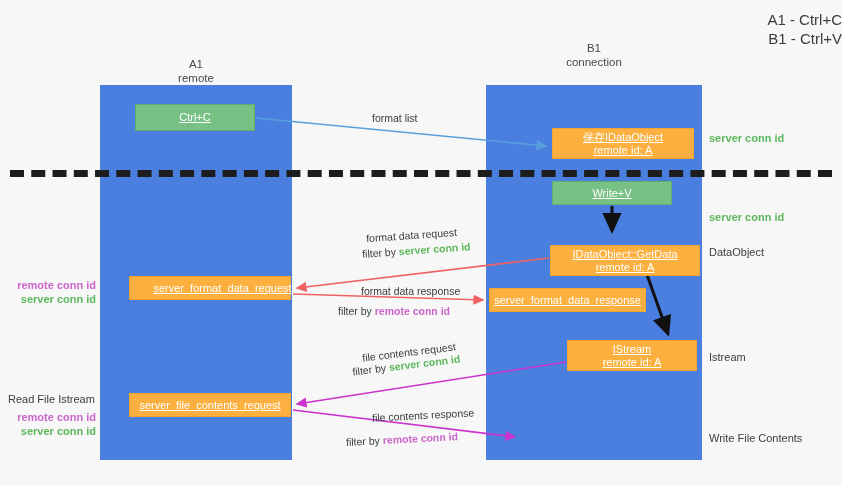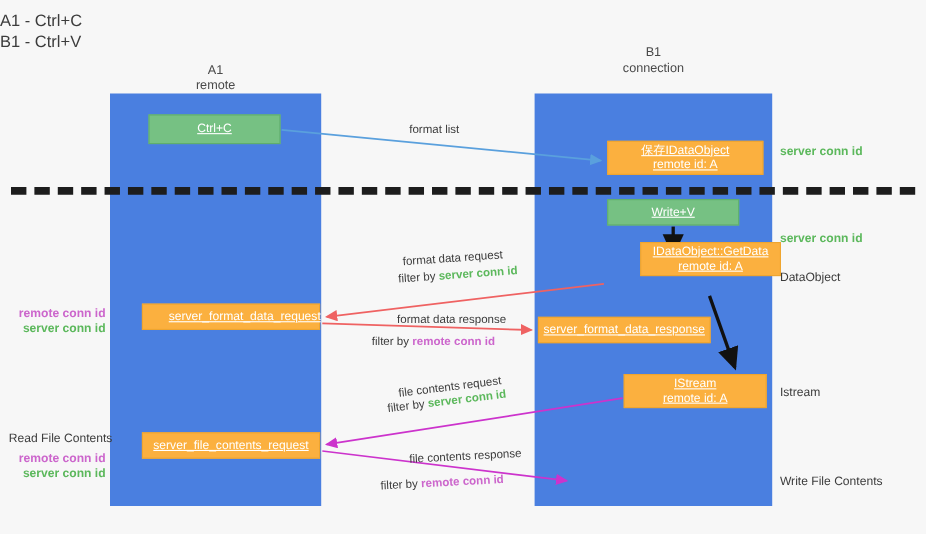--- a/index.html
+++ b/index.html
@@ -14,21 +14,21 @@
     background: #f7f7f7;
     font-family: "Liberation Sans", sans-serif;
     overflow: hidden;
   }
   .abs { position: absolute; }
 
   
   .title {
     left: 0; top: 10px;
     width: 842px;
-    text-align: left;
+    text-align: right;
     font-size: 15px;
     color: #3c3c3c;
     line-height: 19px;
     white-space: pre;
   }
 
   
   .lane-head {
     text-align: center;
     font-size: 11.5px;
@@ -65,21 +65,21 @@
     white-space: pre;
     padding: 2px 4px;
     text-decoration: underline;
   }
   .node.green { background: #76c183; border: 1px solid #5fae6d; }
   .node.orange { background: #fbb03f; border: 1px solid #efa52f; }
 
   #node-ctrlc   { left: 135px; top: 104px; width: 120px; height: 27px; }
   #node-save    { left: 552px; top: 128px; width: 142px; height: 31px; }
   #node-ctrlv   { left: 552px; top: 181px; width: 120px; height: 24px; }
-  #node-getdata { left: 550px; top: 220px; width: 128px; height: 31px; margin-left: 32px; }
+  #node-getdata { left: 550px; top: 245px; width: 150px; height: 31px; }
   #node-istream { left: 567px; top: 340px; width: 130px; height: 31px; }
   #node-sfdreq  { left: 129px; top: 276px; width: 162px; height: 24px; padding-left: 29px; }
   #node-sfdres  { left: 489px; top: 288px; width: 157px; height: 24px; }
   #node-sfcreq  { left: 129px; top: 393px; width: 162px; height: 24px; }
   #node-sfcres  { left: 521px; top: 425px; width: 163px; height: 24px; }
 
   
   .ann {
     font-size: 11px;
     line-height: 14px;
@@ -188,21 +188,21 @@
   <div class="abs ann green-t" id="ann-srv2">server conn id</div>
   <div class="abs ann dark-t" id="ann-dataobject">DataObject</div>
   <div class="abs ann dark-t" id="ann-istream-lbl">Istream</div>
   <div class="abs ann dark-t" id="ann-writefile">Write File Contents</div>
 
   <div class="abs" id="ann-left-1">
     <div class="ann pink-t">remote conn id</div>
     <div class="ann green-t">server conn id</div>
   </div>
 
-  <div class="abs ann dark-t" style="left:8px; top:392px;">Read File Contents</div>
+  <div class="abs ann dark-t" style="left:8px; top:392px;">Read File Istream</div>
   <div class="abs" style="left:8px; top:410px; width:88px; text-align:right;">
     <div class="ann pink-t">remote conn id</div>
     <div class="ann green-t">server conn id</div>
   </div>
 
   <div class="abs elabel" id="lbl-formatlist">format list</div>
 
   <div class="abs elabel" id="lbl-fdreq">format data request</div>
   <div class="abs elabel" id="lbl-fdreq2"><span>filter by </span><b class="g">server conn id</b></div>
 

